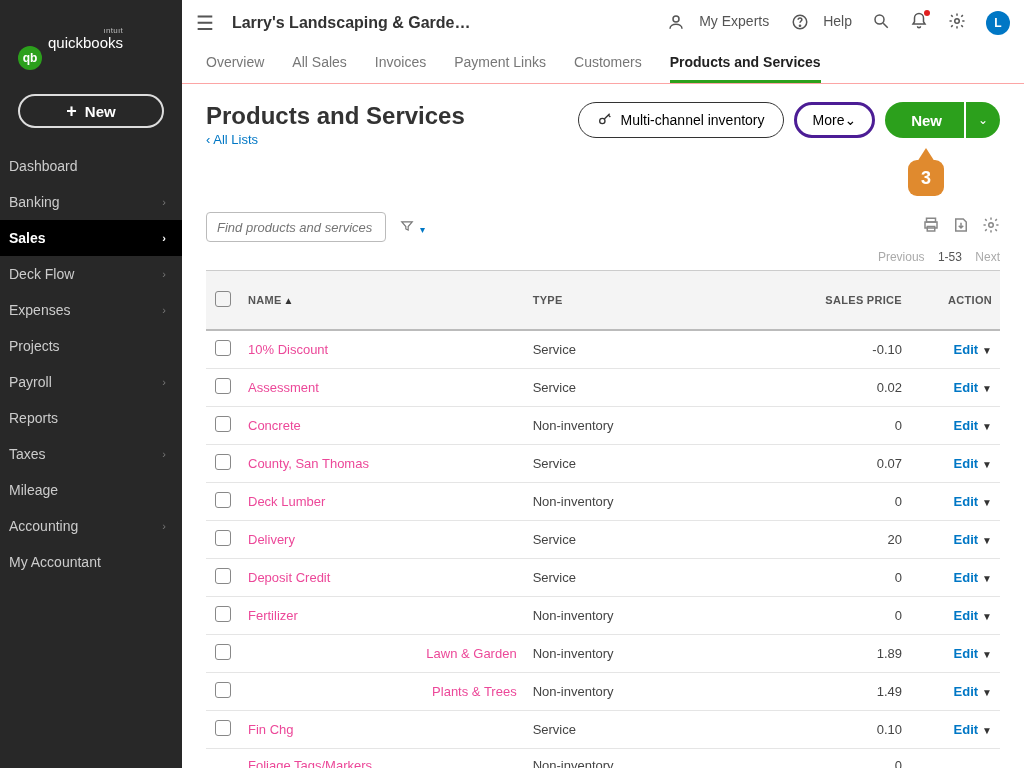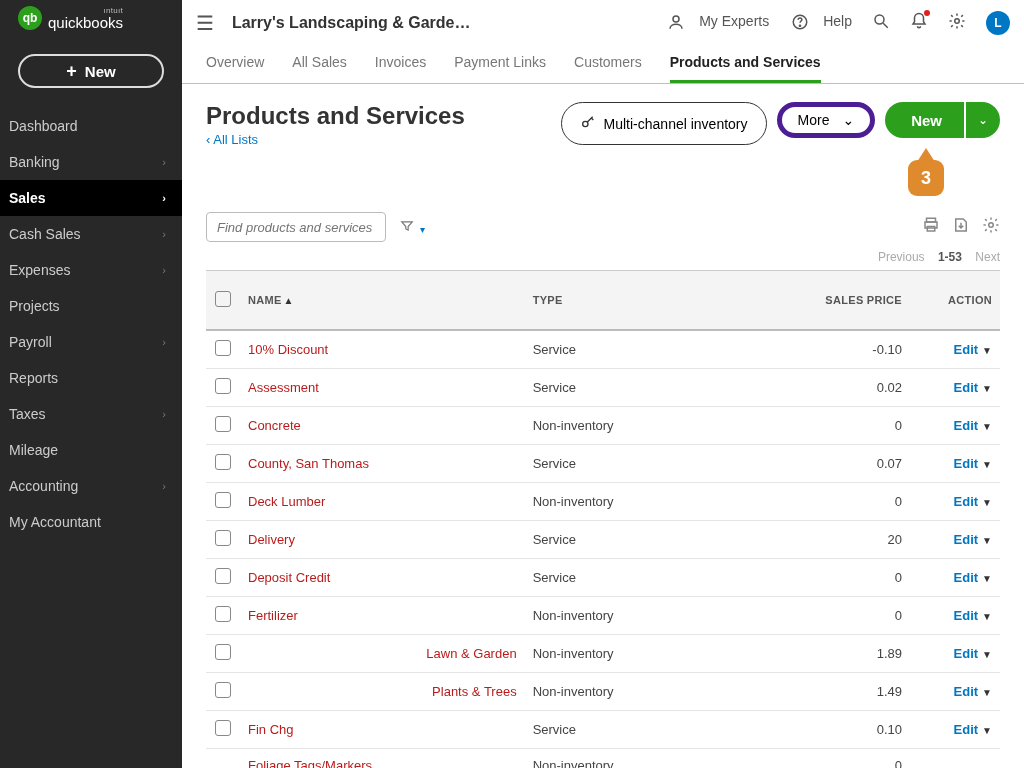--- a/index.html
+++ b/index.html
@@ -2,21 +2,21 @@
 <html><head>
 <meta charset="utf-8">
 <style>
   * { box-sizing: border-box; margin: 0; padding: 0; }
   body { font-family: -apple-system, BlinkMacSystemFont, "Segoe UI", Arial, sans-serif; width: 1024px; height: 768px; overflow: hidden; background: #fff; color: #333; }
   .app { display: flex; width: 100%; height: 100%; }
 
   
   .sidebar { width: 182px; height: 100%; background: #282828; color: #ddd; display: flex; flex-direction: column; }
   .logo-zone { display: flex; align-items: center; gap: 6px; padding: 6px 12px 6px 18px; margin-bottom: 12px; }
-  .logo-badge { width: 24px; height: 24px; background: #2ca01c; border-radius: 50%; color: #fff; font-size: 12px; display: flex; align-items: center; justify-content: center; font-weight: 700; }
+  .logo-badge { width: 24px; height: 24px; background: #2ca01c; border-radius: 50%; color: #fff; font-size: 12px; display: flex; align-items: center; justify-content: center; font-weight: 700; margin-top: 40px; }
   .logo-text { display: flex; flex-direction: column; line-height: 1; align-items: flex-end; }
   .logo-small { font-size: 8px; color: #bbb; letter-spacing: 0.3px; }
   .logo-main { font-size: 15px; color: #fff; font-weight: 400; }
 
   .new-btn { margin: 6px 18px 20px; border: 2px solid #ddd; border-radius: 20px; background: transparent; color: #fff; font-size: 15px; font-weight: 600; height: 34px; display: flex; align-items: center; justify-content: center; gap: 8px; cursor: pointer; }
   .new-btn .plus { font-size: 18px; font-weight: 700; }
 
   .nav { list-style: none; }
   .nav li { display: flex; align-items: center; justify-content: space-between; padding: 10px 16px 10px 9px; font-size: 14px; color: #ccc; cursor: pointer; }
   .nav li.active { background: #000; color: #fff; font-weight: 600; }
@@ -43,52 +43,52 @@
 
   
   .content { flex: 1; overflow-y: scroll; padding: 18px 24px 0; position: relative; }
 
   
   .headrow { display: flex; align-items: flex-start; gap: 10px; }
   .title-block .page-title { font-size: 24px; font-weight: 700; color: #333; }
   .crumb { color: #0077c5; font-size: 13px; margin-top: 2px; display: inline-block; }
   .crumb::before { content: "‹ "; }
   .headrow .spacer { flex: 1; }
-  .pill-btn { border: 1px solid #333; border-radius: 22px; background: #fff; height: 43px; padding: 0 18px; font-size: 14px; display: flex; align-items: center; gap: 8px; cursor: pointer; }
+  .pill-btn { border: 1px solid #333; border-radius: 22px; background: #fff; height: 36px; padding: 0 18px; font-size: 14px; display: flex; align-items: center; gap: 8px; cursor: pointer; }
   .pill-key { font-size: 14px; }
-  .more-btn { border: 5px solid #4c1d95; border-radius: 22px; background: #fff; height: 36px; padding: 0 16px; font-size: 14px; display: flex; align-items: center; gap: 13px; cursor: pointer; }
+  .more-btn { border: 3px solid #4c1d95; border-radius: 22px; background: #fff; height: 36px; padding: 0 16px; font-size: 14px; display: flex; align-items: center; gap: 0; cursor: pointer; }
   .new-green-wrap { display: flex; }
   .new-green { border: none; border-radius: 22px 0 0 22px; background: #2ca01c; color: #fff; font-weight: 600; height: 36px; padding: 0 22px 0 26px; font-size: 15px; cursor: pointer; }
   .new-green-drop { border: none; background: #2ca01c; color: #fff; border-radius: 0 22px 22px 0; height: 36px; width: 34px; margin-left: 2px; cursor: pointer; display: flex; align-items: center; justify-content: center; font-size: 12px; }
 
   
   .callout { position: absolute; top: 60px; right: 78px; width: 38px; height: 52px; }
   .callout-body { width: 36px; height: 36px; border-radius: 9px; background: #e08a2e; color: #fff; font-weight: 700; font-size: 18px; display: flex; align-items: center; justify-content: center; position: absolute; bottom: 0; }
   .callout-tail { width: 0; height: 0; border-left: 9px solid transparent; border-right: 9px solid transparent; border-bottom: 14px solid #e08a2e; position: absolute; top: 4px; left: 9px; }
 
   
   .filter-row { display: flex; align-items: center; margin-top: 64px; }
   .search-box { border: 1px solid #bbb; border-radius: 4px; height: 30px; width: 180px; padding: 0 10px; font-size: 13px; font-style: italic; color: #888; }
   .filter-icon { color: #777; margin-left: 14px; font-size: 14px; position: relative; cursor: pointer; }
   .filter-icon::after { content: "▾"; color: #0077c5; font-size: 10px; margin-left: 2px; }
   .filter-row .spacer { flex: 1; }
   .tbl-icons { display: flex; gap: 12px; color: #888; font-size: 16px; }
   .tbl-icons span { cursor: pointer; }
 
   .pager { text-align: right; color: #aaa; font-size: 12px; margin-top: 8px; }
-  .pager .range { color: #555; margin: 0 10px; font-weight: bold; }
+  .pager .range { color: #555; margin: 0 10px; }
 
   
   table { width: 100%; border-collapse: collapse; margin-top: 6px; }
   thead th { text-align: left; font-size: 11px; font-weight: 700; color: #555; padding: 20px 8px; border-top: 1px solid #ccc; border-bottom: 2px solid #bbb; background: #f4f4f4; letter-spacing: 0.3px; }
   thead th.right, tbody td.right { text-align: right; }
   tbody td { font-size: 13px; padding: 9px 8px; border-bottom: 1px solid #e5e5e5; color: #444; }
   .chk { width: 16px; height: 16px; border: 1px solid #888; border-radius: 3px; display: inline-block; }
   .chk-cell { width: 34px; text-align: center; }
-  .name-cell { color: #b91c1c; }
+  .name-cell { color: #ec4899; }
   .indent { padding-left: 18px; text-align: right; }
   .action-cell { text-align: right; width: 90px; }
   .edit-link { color: #0077c5; font-weight: 600; font-size: 13px; margin-right: 4px; cursor: pointer; }
   .edit-caret { color: #333; font-size: 10px; cursor: pointer; }
   .sort-arrow { font-size: 10px; color: #333; margin-left: 2px; }
   .content::-webkit-scrollbar { width: 10px; }
   .content::-webkit-scrollbar-thumb { background: #bbb; }
 </style>
 </head>
 <body>
@@ -113,21 +113,21 @@
         </li>
         <li>
           <span>Banking</span>
           <span class="chev">›</span>
         </li>
         <li class="active">
           <span>Sales</span>
           <span class="chev">›</span>
         </li>
         <li>
-          <span>Cash Sales</span>
+          <span>Deck Flow</span>
           <span class="chev">›</span>
         </li>
         <li>
           <span>Expenses</span>
           <span class="chev">›</span>
         </li>
         <li>
           <span>Projects</span>
         </li>
         <li>

